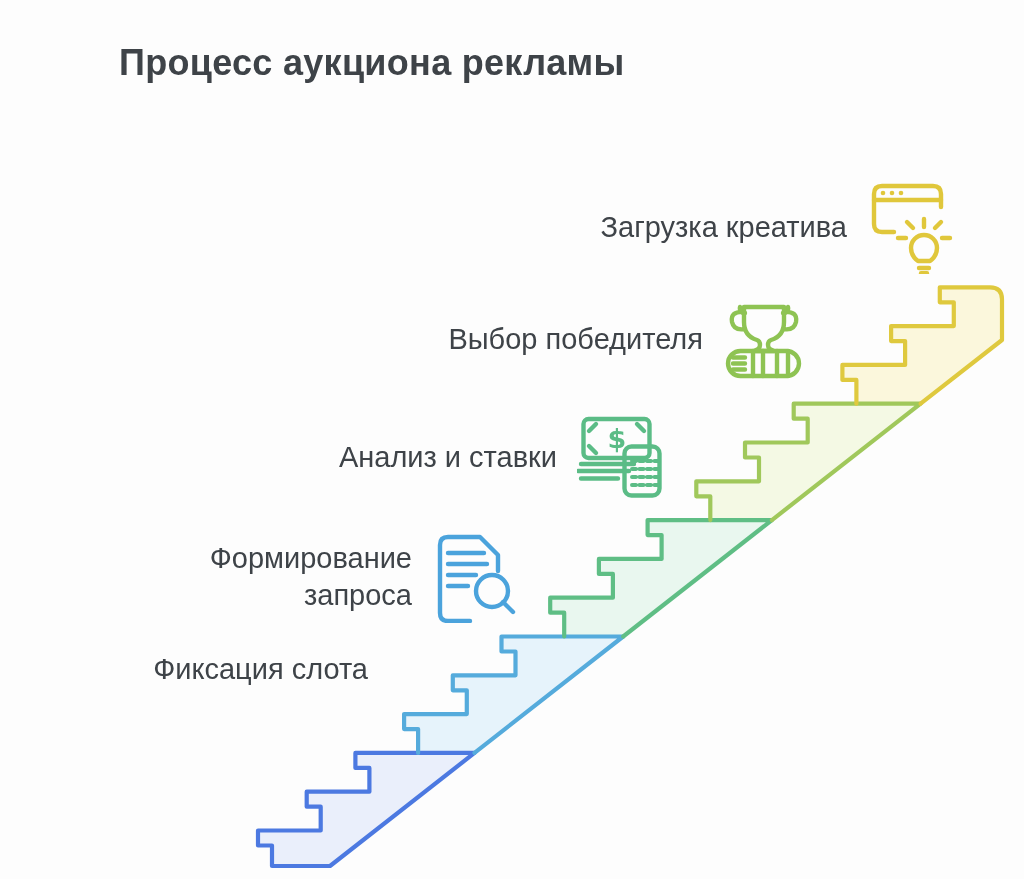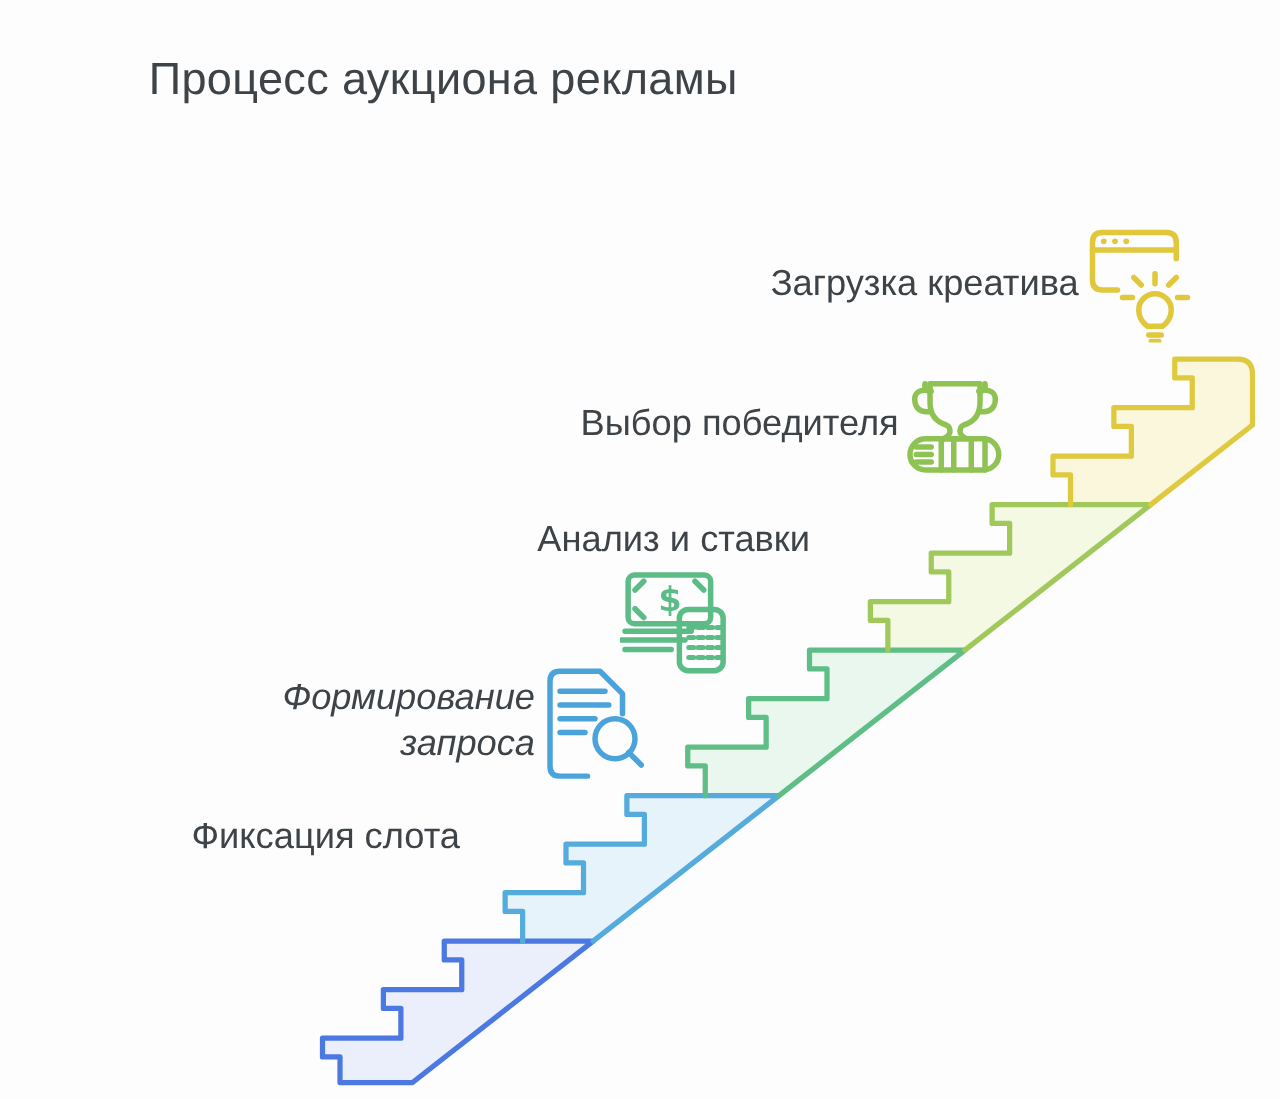--- a/index.html
+++ b/index.html
@@ -3,33 +3,33 @@
 <meta charset="utf-8">
 <style>
   html,body{margin:0;padding:0;}
   body{
     width:1024px;height:879px;position:relative;overflow:hidden;
     background:var(--bg,#FDFDFD);
     font-family:"Liberation Sans","DejaVu Sans",sans-serif;
   }
   .page-title{
     position:absolute;left:119px;top:42px;
-    font-size:36px;font-weight:normal;color:var(--text,#3E4348);
+    font-size:36px;font-weight:bold;color:var(--text,#3E4348);
     letter-spacing:.3px;
   }
   #stairs{position:absolute;left:0;top:0;}
-  .step-row{position:absolute;display:flex;align-items:center;gap:4px;}
+  .step-row{position:absolute;display:flex;align-items:center;gap:20px;}
   .step-label{
     font-size:29px;color:var(--text,#3E4348);
     text-align:right;line-height:1.26;white-space:nowrap;
   }
-  .step-label.wrap{white-space:normal;width:248px;font-style:italic;}
+  .step-label.wrap{white-space:normal;width:248px;}
   .row-1{top:651px;right:656px;}
   .row-2{top:531px;right:506px;}
-  .row-3{top:414px;right:376px;flex-direction:column;}
+  .row-3{top:414px;right:361px;}
   .row-4{top:298px;right:219px;}
   .row-5{top:180px;right:69px;}
   .icon svg{display:block;}
   .ln{fill:none;stroke-linecap:round;stroke-linejoin:round;stroke-width:4.4px;}
   .stair-stroke{fill:none;stroke-width:4.2px;stroke-linecap:round;stroke-linejoin:round;}
 </style>
 </head>
 <body>
 
 <div class="page-title">Процесс аукциона рекламы</div>

